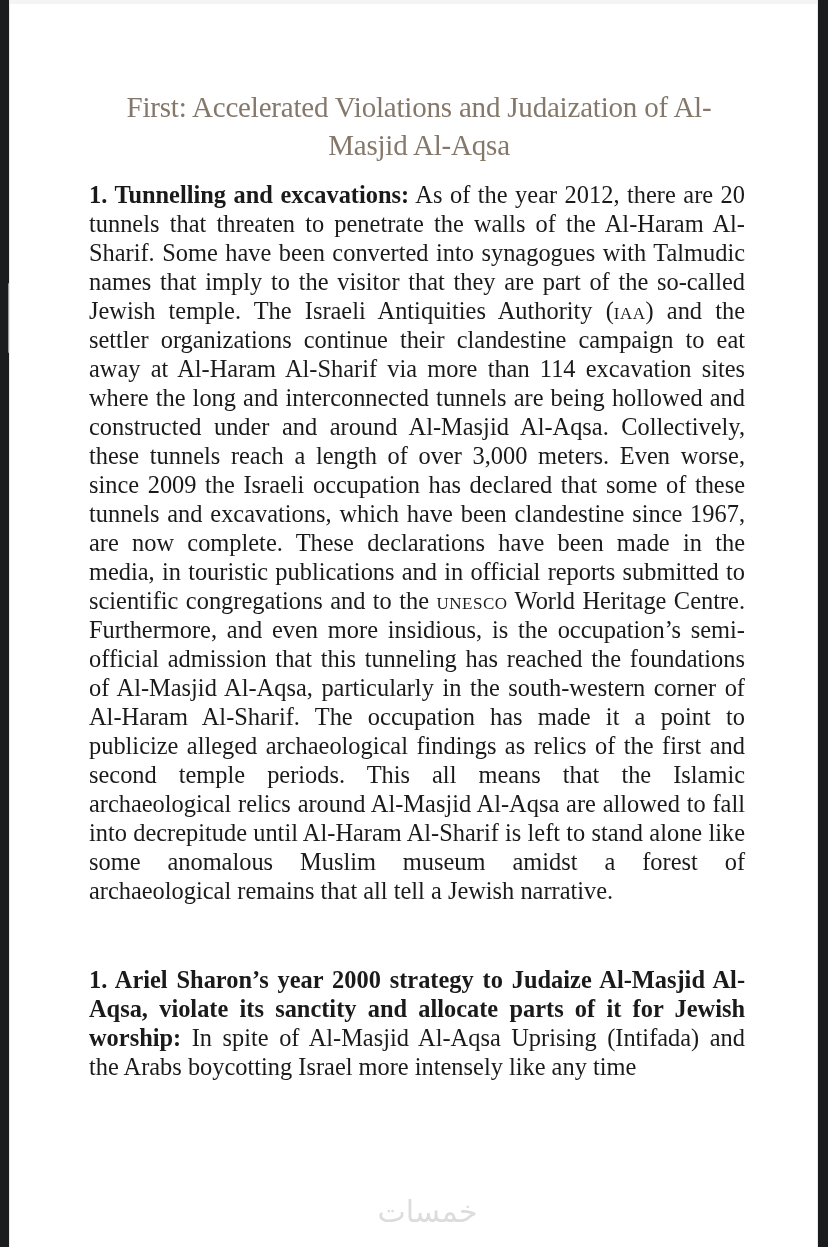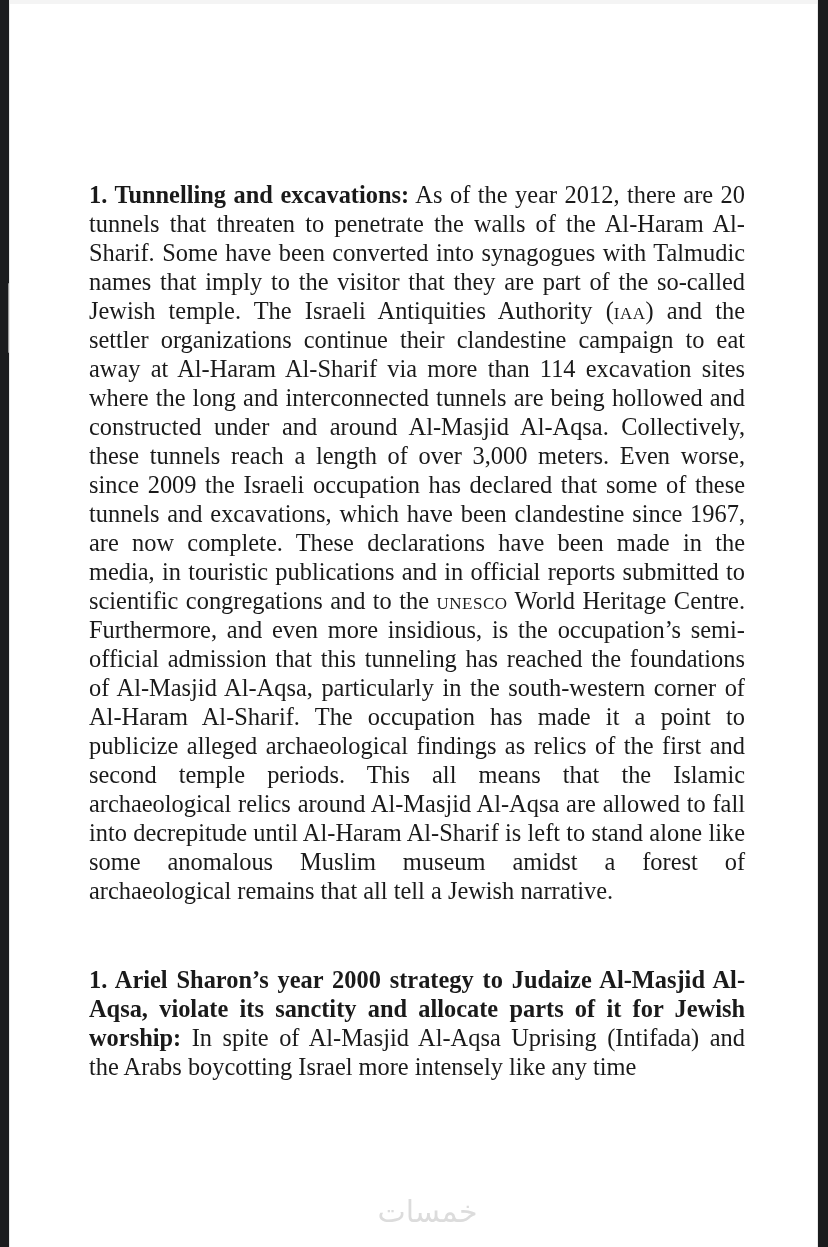--- a/index.html
+++ b/index.html
@@ -101,20 +101,21 @@
     }
   </style>
 </head>
 <body>
 
 <div class="viewer">
   <div class="side-handle"></div>
   <div class="page">
     <div class="page-top-rule"></div>
 
+    <h1 class="chapter-heading">First: Accelerated Violations and Judaization of Al-Masjid Al-Aqsa</h1>
 
     <p class="body-text para-1"><span class="para-label">1. Tunnelling and excavations:</span><span> As of the year 2012, there are 20 tunnels that threaten to penetrate the walls of the Al-Haram Al-Sharif. Some have been converted into synagogues with Talmudic names that imply to the visitor that they are part of the so-called Jewish temple. The Israeli Antiquities Authority (</span><span class="smallcaps">IAA</span><span>) and the settler organizations continue their clandestine campaign to eat away at Al-Haram Al-Sharif via more than 114 excavation sites where the long and interconnected tunnels are being hollowed and constructed under and around Al-Masjid Al-Aqsa. Collectively, these tunnels reach a length of over 3,000 meters. Even worse, since 2009 the Israeli occupation has declared that some of these tunnels and excavations, which have been clandestine since 1967, are now complete. These declarations have been made in the media, in touristic publications and in official reports submitted to scientific congregations and to the </span><span class="smallcaps">UNESCO</span><span> World Heritage Centre. Furthermore, and even more insidious, is the occupation’s semi-official admission that this tunneling has reached the foundations of Al-Masjid Al-Aqsa, particularly in the south-western corner of Al-Haram Al-Sharif. The occupation has made it a point to publicize alleged archaeological findings as relics of the first and second temple periods. This all means that the Islamic archaeological relics around Al-Masjid Al-Aqsa are allowed to fall into decrepitude until Al-Haram Al-Sharif is left to stand alone like some anomalous Muslim museum amidst a forest of archaeological remains that all tell a Jewish narrative.</span></p>
 
     <p class="body-text para-2"><span class="para-label">1. Ariel Sharon’s year 2000 strategy to Judaize Al-Masjid Al-Aqsa, violate its sanctity and allocate parts of it for Jewish worship:</span><span> In spite of Al-Masjid Al-Aqsa Uprising (Intifada) and the Arabs boycotting Israel more intensely like any time</span></p>
 
 
     <div class="watermark">خمسات</div>
   </div>
 </div>
 

